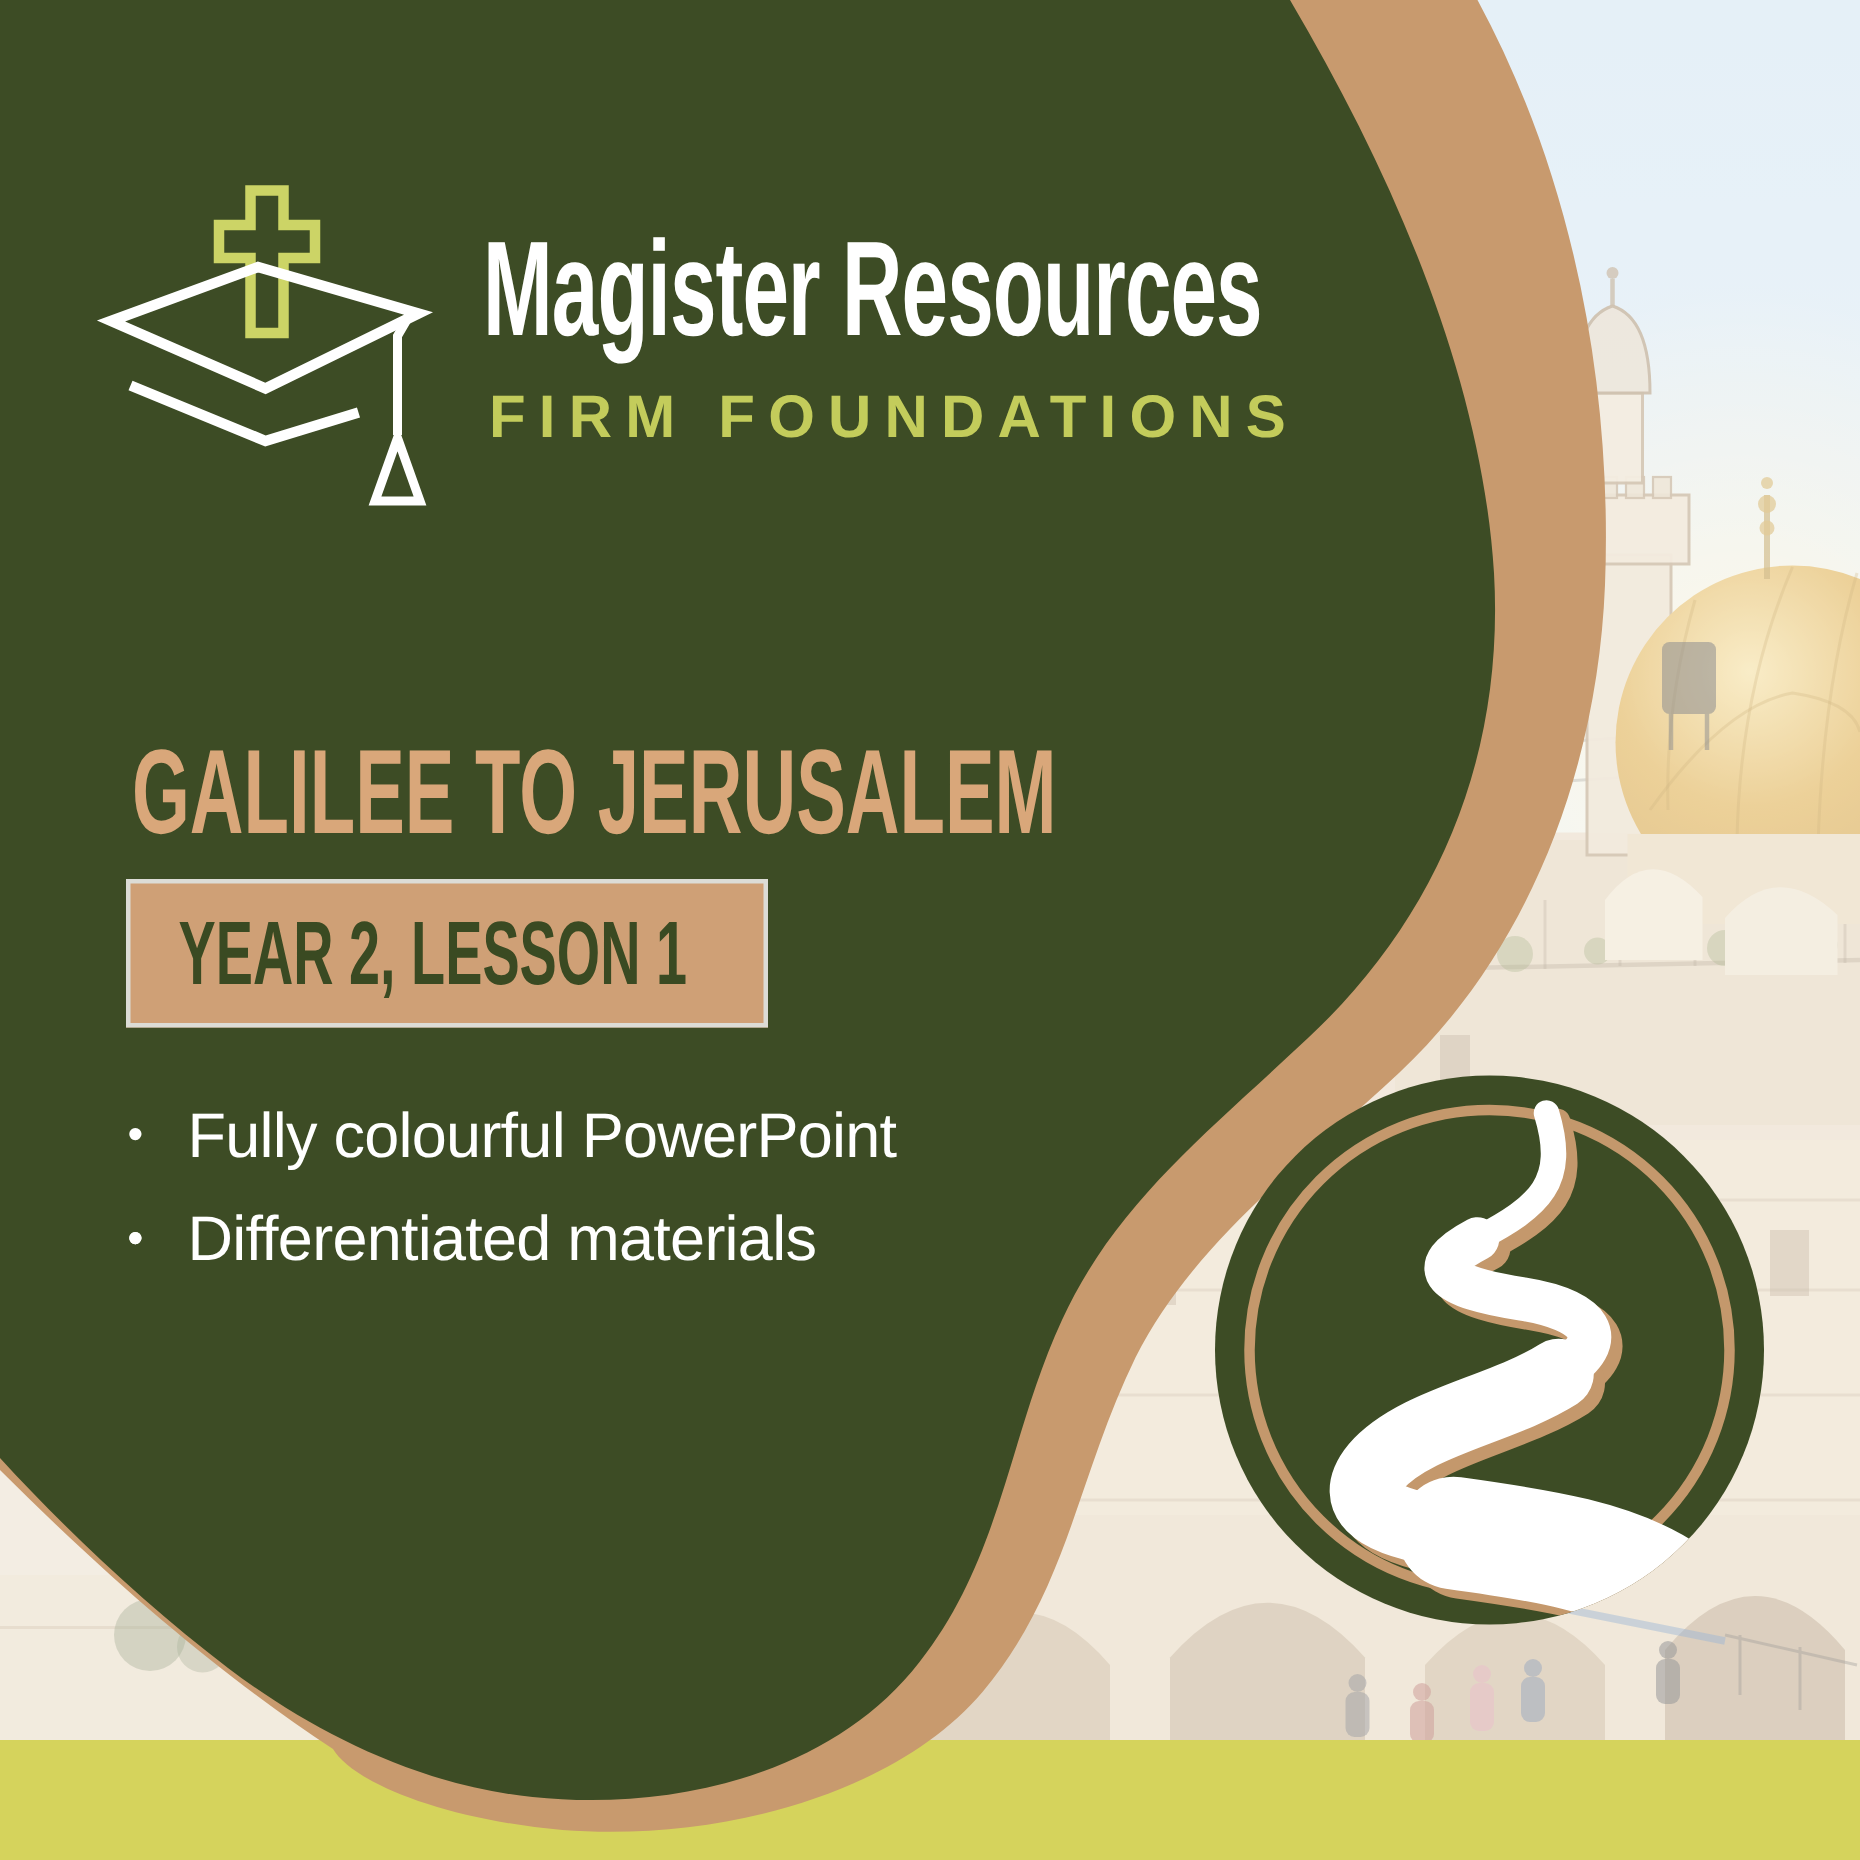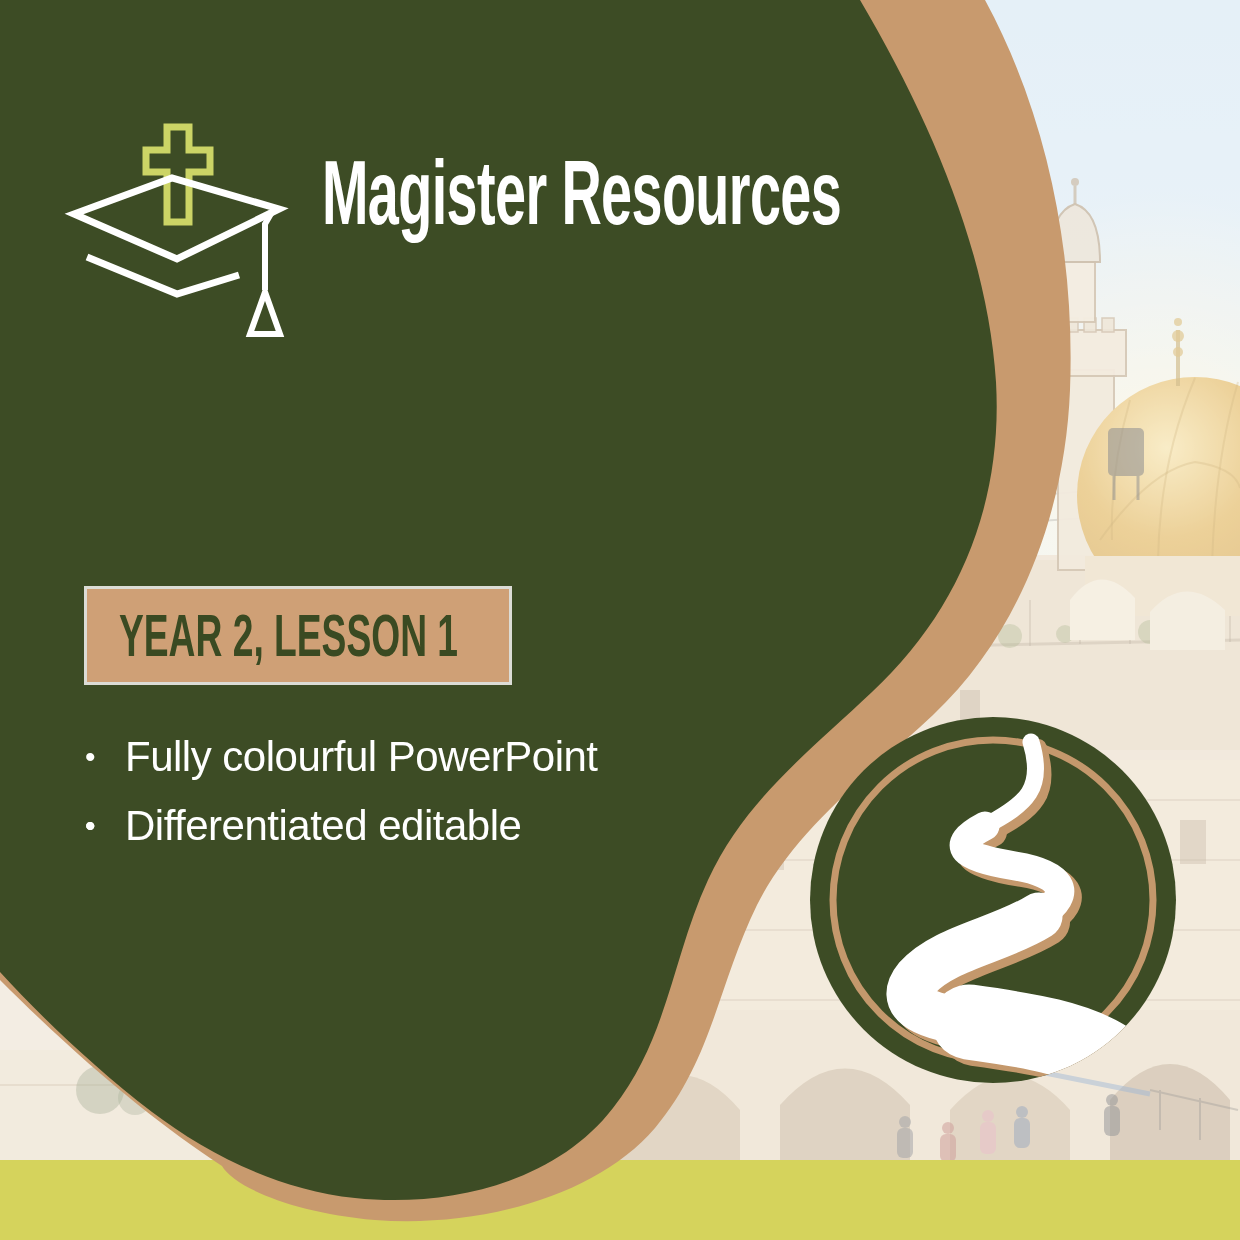--- a/index.html
+++ b/index.html
@@ -279,35 +279,39 @@
 
     <path d="M25,145 L115,182 L177,163" fill="none" stroke="#ffffff" stroke-width="7"></path>
 
     <path d="M210,100 L203,112 L203,178" fill="none" stroke="#ffffff" stroke-width="6"></path>
     <path d="M203,180 L188,222 L218,222 Z" fill="none" stroke="#ffffff" stroke-width="6" stroke-linejoin="miter"></path>
   </svg>
 
   <div id="brand-name" class="abs">
     <span class="condensed">Magister Resources</span>
   </div>
-
+  <div id="brand-tagline" class="abs">FIRM FOUNDATIONS</div>
+
+  <h1 id="hero-title" class="abs">
+    <span class="condensed">GALILEE TO JERUSALEM</span>
+  </h1>
 
   <div id="lesson-box" class="abs">
     <span class="label">
       <span class="condensed">YEAR 2, LESSON 1</span>
     </span>
   </div>
 
   <ul id="feature-list" class="abs">
     <li>
       <span class="dot">•</span>
       <span>Fully colourful PowerPoint</span>
     </li>
     <li>
       <span class="dot">•</span>
     </li>
     <li>
       <span class="dot">•</span>
-      <span>Differentiated editable</span>
+      <span>Differentiated materials</span>
     </li>
   </ul>
 
 </div>
 
 </body></html>

